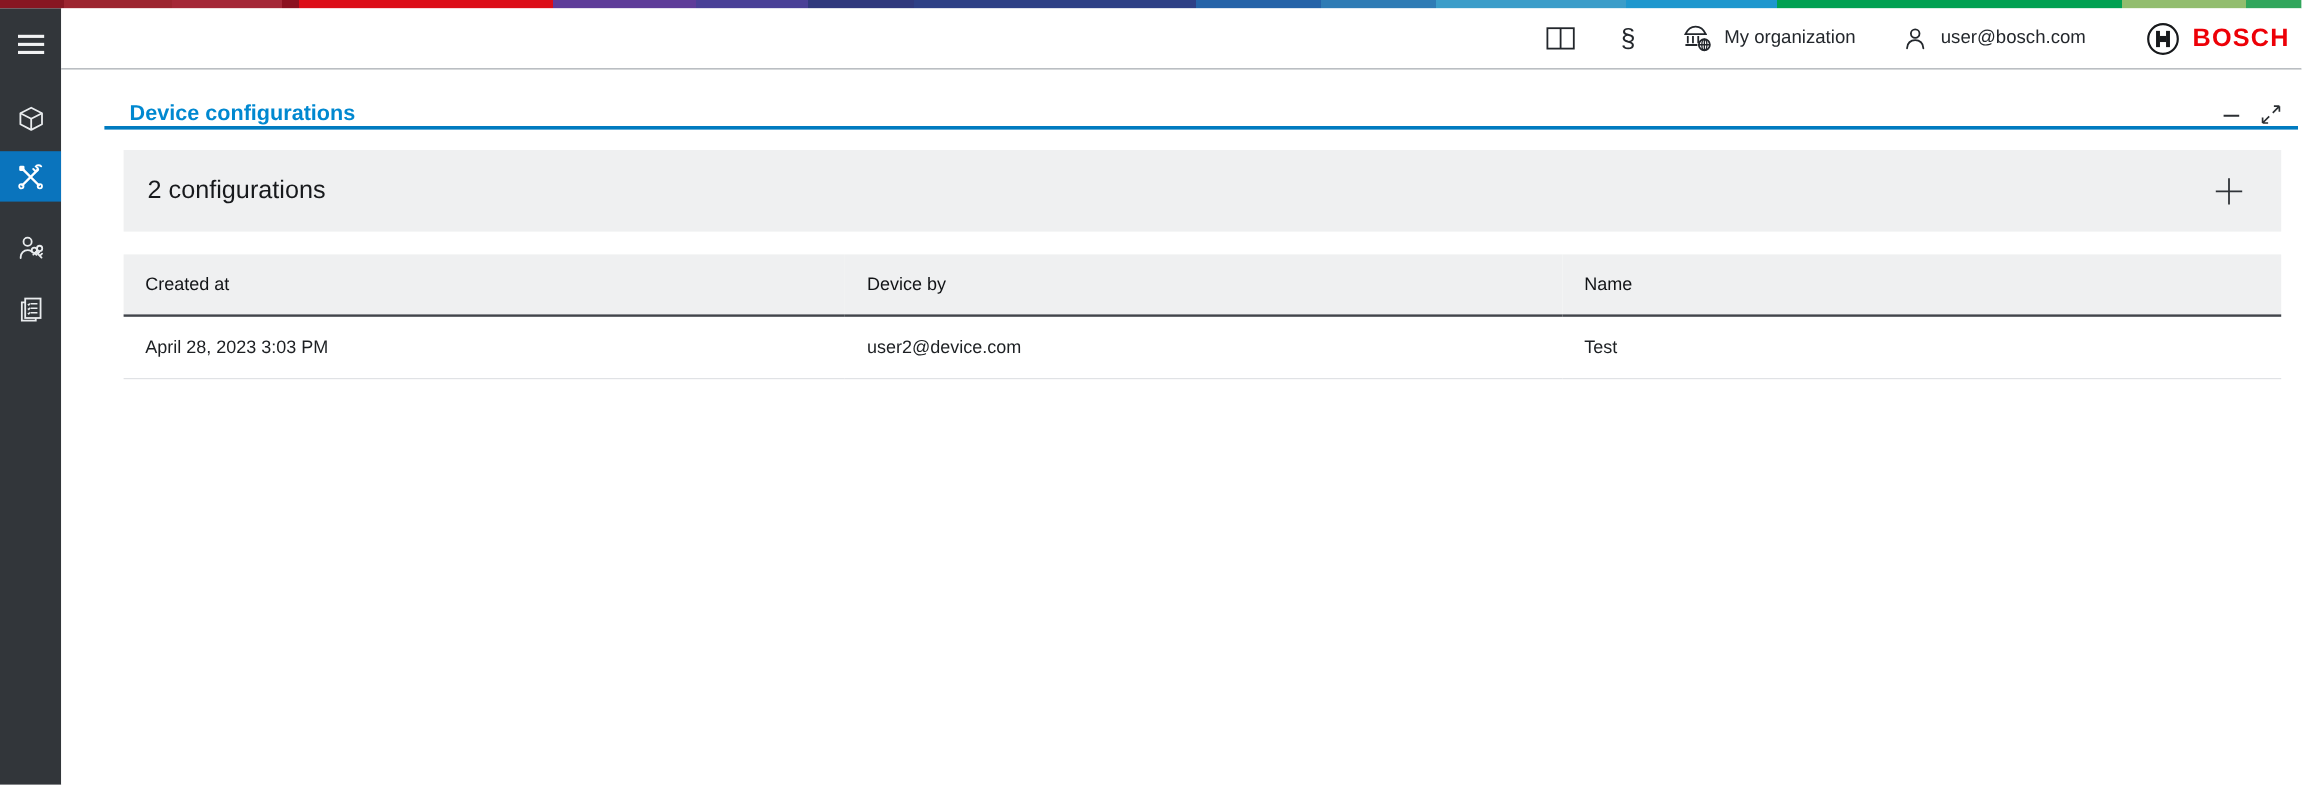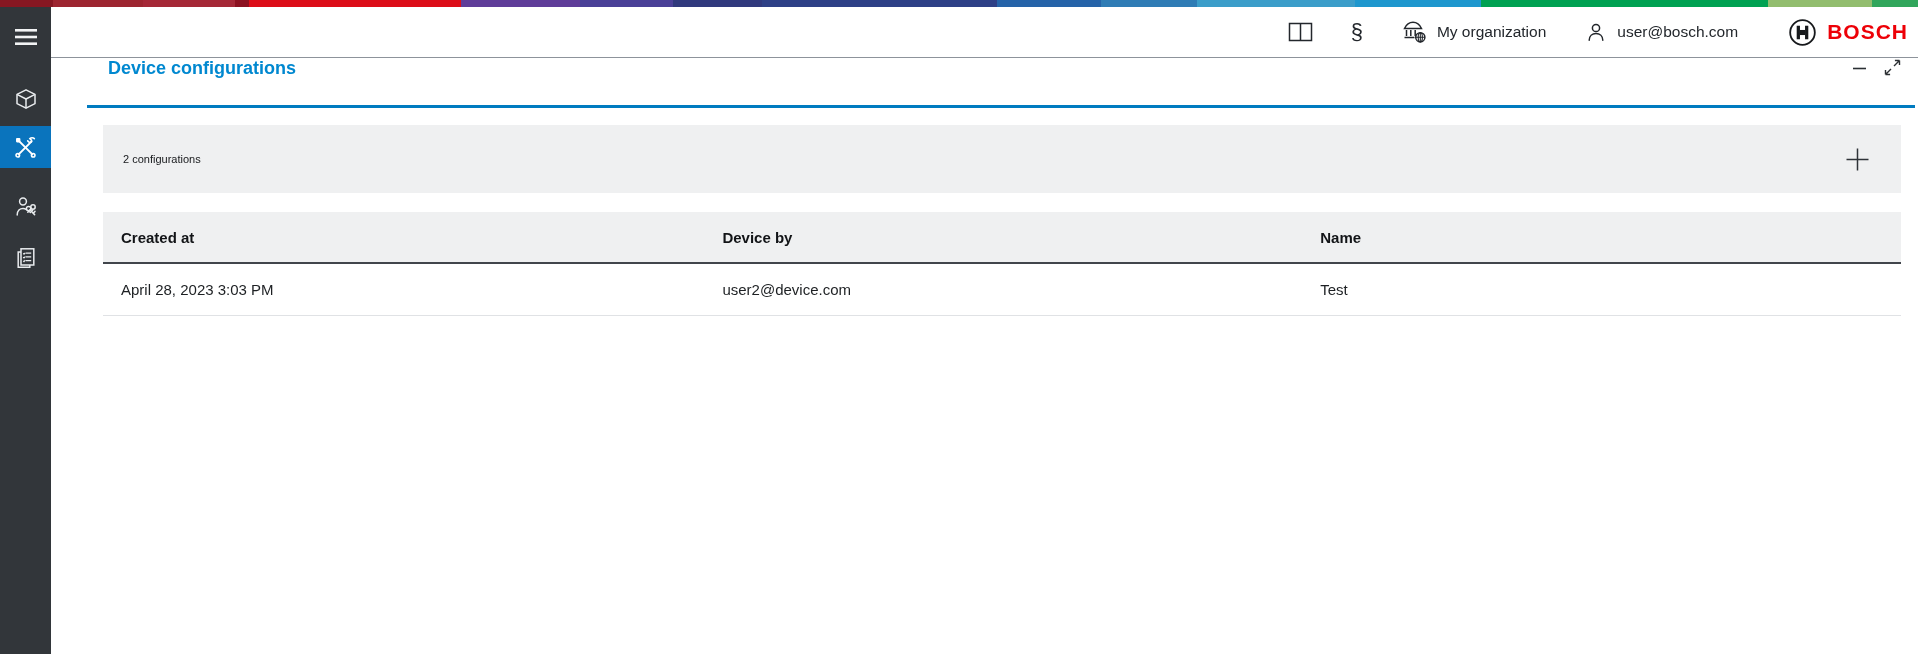--- a/index.html
+++ b/index.html
@@ -28,34 +28,34 @@
     display:flex; align-items:center; justify-content:flex-end; gap:38px; padding-right:10px; }
   .tb-btn { background:none; border:none; cursor:pointer; display:flex; align-items:center;
     gap:9px; color:#23272c; font-size:15.5px; font-family:"Liberation Sans", sans-serif; }
   .tb-section { font-size:22px; font-weight:400; line-height:1; color:#23272c; }
   .brand { display:flex; align-items:center; gap:10px; margin-left:12px; }
   .brand-word { font-size:21px; font-weight:700; letter-spacing:1px; color:#ed0007; }
 
   
   .main { position:absolute; left:51px; top:58px; right:0; bottom:0; background:#fff; }
   .titlebar { margin:0 3px 0 36px; height:50px; border-bottom:3px solid #007bc0;
-    display:flex; align-items:flex-start; justify-content:space-between; padding:0 13px 0 21px; }
+    display:flex; align-items:flex-end; justify-content:space-between; padding:0 13px 0 21px; }
   .page-title { font-size:18px; font-weight:700; color:#0088d0; }
   .win-controls { display:flex; align-items:center; gap:14px; }
   .wc-btn { background:none; border:none; cursor:pointer; color:#2b2f33; display:flex; align-items:center; }
 
   .panel { margin-left:52px; width:1798px; }
   .toolbar { margin-top:17px; height:68px; background:#eff0f1;
     display:flex; align-items:center; justify-content:space-between; padding:0 30px 0 20px; }
-  .toolbar-label { font-size:11px; color:#17191c; }
+  .toolbar-label { font-size:21px; color:#17191c; }
   .add-btn { background:none; border:none; cursor:pointer; color:#2f3338; display:flex; align-items:center; }
 
   table.cfg { margin-top:19px; width:100%; border-collapse:collapse; }
   table.cfg th { height:51px; background:#eff0f1; border-bottom:2px solid #41454b;
-    text-align:left; padding-left:18px; font-size:15px; font-weight:700; color:#121417; }
+    text-align:left; padding-left:18px; font-size:15px; font-weight:400; color:#121417; }
   table.cfg td { height:52px; border-bottom:1px solid #e0e2e5; padding-left:18px;
     font-size:15px; color:#1d2023; }
   table.cfg tr { cursor:pointer; }
   .col1 { width:33.45%; } .col2 { width:33.25%; } .col3 { width:33.3%; }
 </style>
 </head>
 <body>
 
 <div class="app">
 

